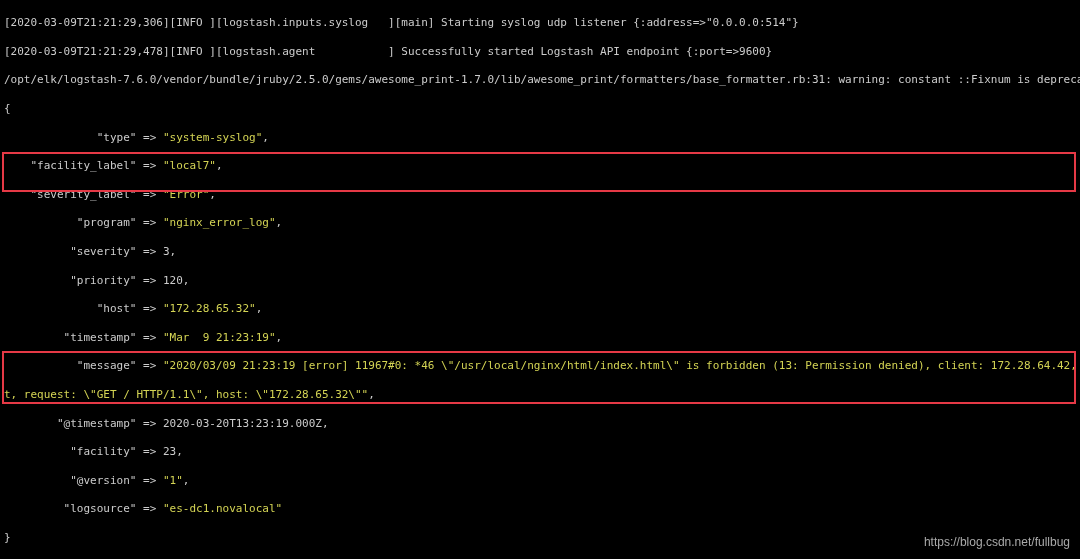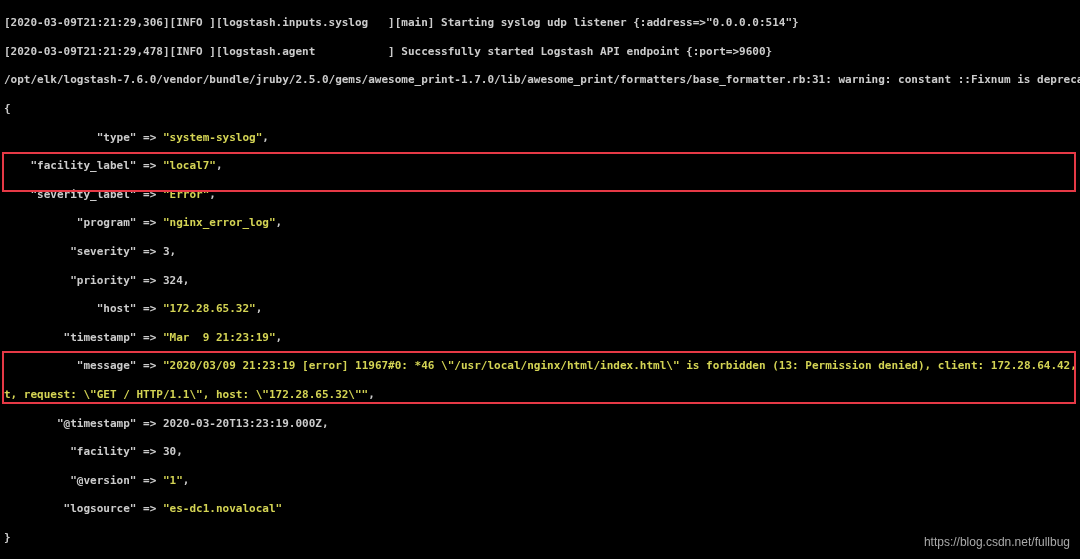--- a/index.html
+++ b/index.html
@@ -12,21 +12,21 @@
       padding: 0;
       width: 1080px;
       height: 559px;
       overflow: hidden;
       position: relative;
     }
     .terminal {
       white-space: pre;
       padding: 2px 4px;
     }
-    .line { display: block; white-space: pre; font-weight: bold; }
+    .line { display: block; white-space: pre; }
     .str { color: #d4d454; }
     .key { color: #ccc; }
     .arrow { color: #ccc; }
     .num { color: #ccc; }
     .brace { color: #ccc; }
     .highlight-box {
       position: absolute;
       border: 2px solid #e63946;
       pointer-events: none;
     }
@@ -57,27 +57,27 @@
 <div class="terminal">
 <span class="line">[2020-03-09T21:21:29,306][INFO ][logstash.inputs.syslog   ][main] Starting syslog udp listener {:address=&gt;"0.0.0.0:514"}</span>
 <span class="line">[2020-03-09T21:21:29,478][INFO ][logstash.agent           ] Successfully started Logstash API endpoint {:port=&gt;9600}</span>
 <span class="line">/opt/elk/logstash-7.6.0/vendor/bundle/jruby/2.5.0/gems/awesome_print-1.7.0/lib/awesome_print/formatters/base_formatter.rb:31: warning: constant ::Fixnum is deprecated</span>
 <span class="line brace">{</span>
 <span class="line"><span class="key">              "type"</span><span class="arrow"> =&gt; </span><span class="str">"system-syslog"</span><span>,</span></span>
 <span class="line"><span class="key">    "facility_label"</span><span class="arrow"> =&gt; </span><span class="str">"local7"</span><span>,</span></span>
 <span class="line"><span class="key">    "severity_label"</span><span class="arrow"> =&gt; </span><span class="str">"Error"</span><span>,</span></span>
 <span class="line"><span class="key">           "program"</span><span class="arrow"> =&gt; </span><span class="str">"nginx_error_log"</span><span>,</span></span>
 <span class="line"><span class="key">          "severity"</span><span class="arrow"> =&gt; </span><span class="num">3</span><span>,</span></span>
-<span class="line"><span class="key">          "priority"</span><span class="arrow"> =&gt; </span><span class="num">324</span><span>,</span></span>
+<span class="line"><span class="key">          "priority"</span><span class="arrow"> =&gt; </span><span class="num">120</span><span>,</span></span>
 <span class="line"><span class="key">              "host"</span><span class="arrow"> =&gt; </span><span class="str">"172.28.65.32"</span><span>,</span></span>
 <span class="line"><span class="key">         "timestamp"</span><span class="arrow"> =&gt; </span><span class="str">"Mar  9 21:23:19"</span><span>,</span></span>
 <span class="line"><span class="key">           "message"</span><span class="arrow"> =&gt; </span><span class="str">"2020/03/09 21:23:19 [error] 11967#0: *46 \"/usr/local/nginx/html/index.html\" is forbidden (13: Permission denied), client: 172.28.64.42, server:  localho</span></span>
 <span class="line"><span class="str">t, request: \"GET / HTTP/1.1\", host: \"172.28.65.32\""</span><span>,</span></span>
 <span class="line"><span class="key">        "@timestamp"</span><span class="arrow"> =&gt; </span><span class="num">2020-03-20T13:23:19.000Z</span><span>,</span></span>
-<span class="line"><span class="key">          "facility"</span><span class="arrow"> =&gt; </span><span class="num">30</span><span>,</span></span>
+<span class="line"><span class="key">          "facility"</span><span class="arrow"> =&gt; </span><span class="num">23</span><span>,</span></span>
 <span class="line"><span class="key">          "@version"</span><span class="arrow"> =&gt; </span><span class="str">"1"</span><span>,</span></span>
 <span class="line"><span class="key">         "logsource"</span><span class="arrow"> =&gt; </span><span class="str">"es-dc1.novalocal"</span></span>
 <span class="line brace">}</span>
 
 
 
 
 
 
 

